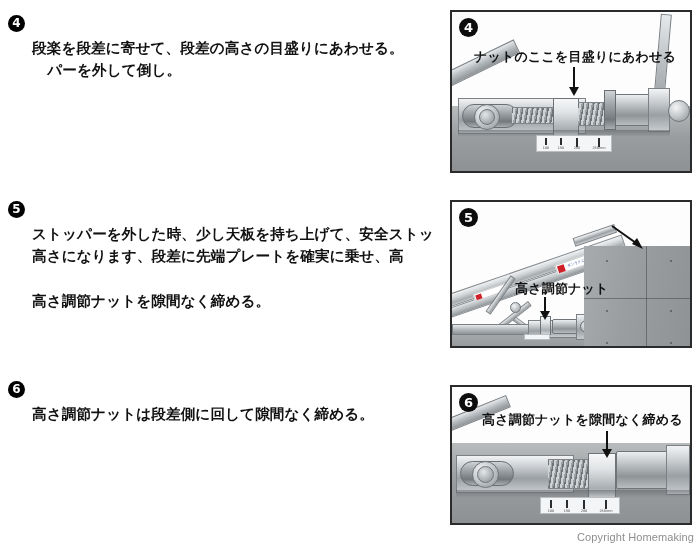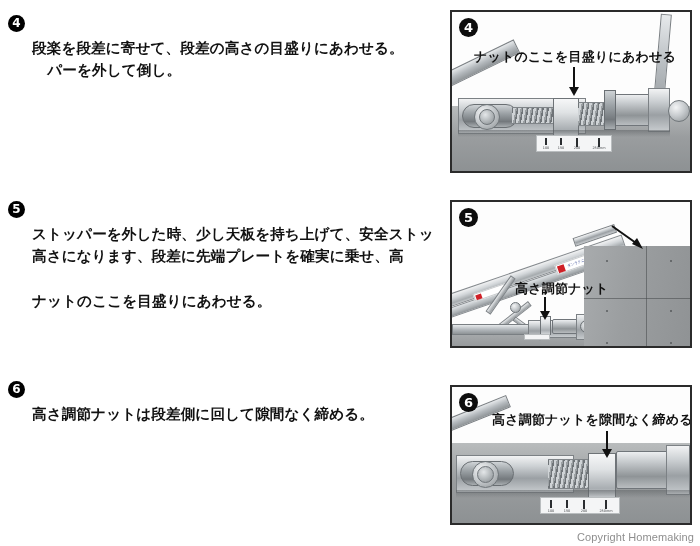--- a/index.html
+++ b/index.html
@@ -277,21 +277,21 @@
       <span>段楽を段差に寄せて、段差の高さの目盛りにあわせる。</span>
       <span class="ln-indent">パーを外して倒し。</span>
     </div>
   </div>
 
   <div class="step-block" style="top:200px;">
     <div class="step-bullet">5</div>
     <div class="step-text">
       <span>ストッパーを外した時、少し天板を持ち上げて、安全ストッ</span>
       <span class="ln2">高さになります、段差に先端プレートを確実に乗せ、高</span>
-      <span class="ln2">ナットのここを目盛りにあわせる。</span>
+      <span class="ln2">高さ調節ナットを隙間なく締める。</span>
     </div>
   </div>
 
   <div class="step-block" style="top:380px;">
     <div class="step-bullet">6</div>
     <div class="step-text">
       <span>高さ調節ナットは段差側に回して隙間なく締める。</span>
     </div>
   </div>
 
@@ -428,21 +428,21 @@
         <div class="scale-tick" style="left:64px; height:9px;"></div>
         <div class="scale-num" style="left:10px; top:11px;">100</div>
         <div class="scale-num" style="left:26px; top:11px;">150</div>
         <div class="scale-num" style="left:43px; top:11px;">200</div>
         <div class="scale-num" style="left:65px; top:11px;">250mm</div>
       </div>
 
       <div style="position:absolute; left:4px; top:103px; width:234px; height:8px; background:linear-gradient(180deg,rgba(88,92,95,0.5),rgba(150,154,157,0.08));"></div>
 
       <div class="panel-badge">6</div>
-      <div class="photo-caption" style="left:40px; top:24px;">高さ調節ナットを隙間なく締める</div>
+      <div class="photo-caption" style="left:30px; top:24px;">高さ調節ナットを隙間なく締める</div>
       <div class="arrow-shaft" style="left:154px; top:44px; width:2px; height:20px;"></div>
       <div class="arrow-head" style="left:150px; top:62px;"></div>
     </div>
   </div>
 
   <div class="copyright">Copyright Homemaking</div>
 
 </div>
 
 </body></html>

